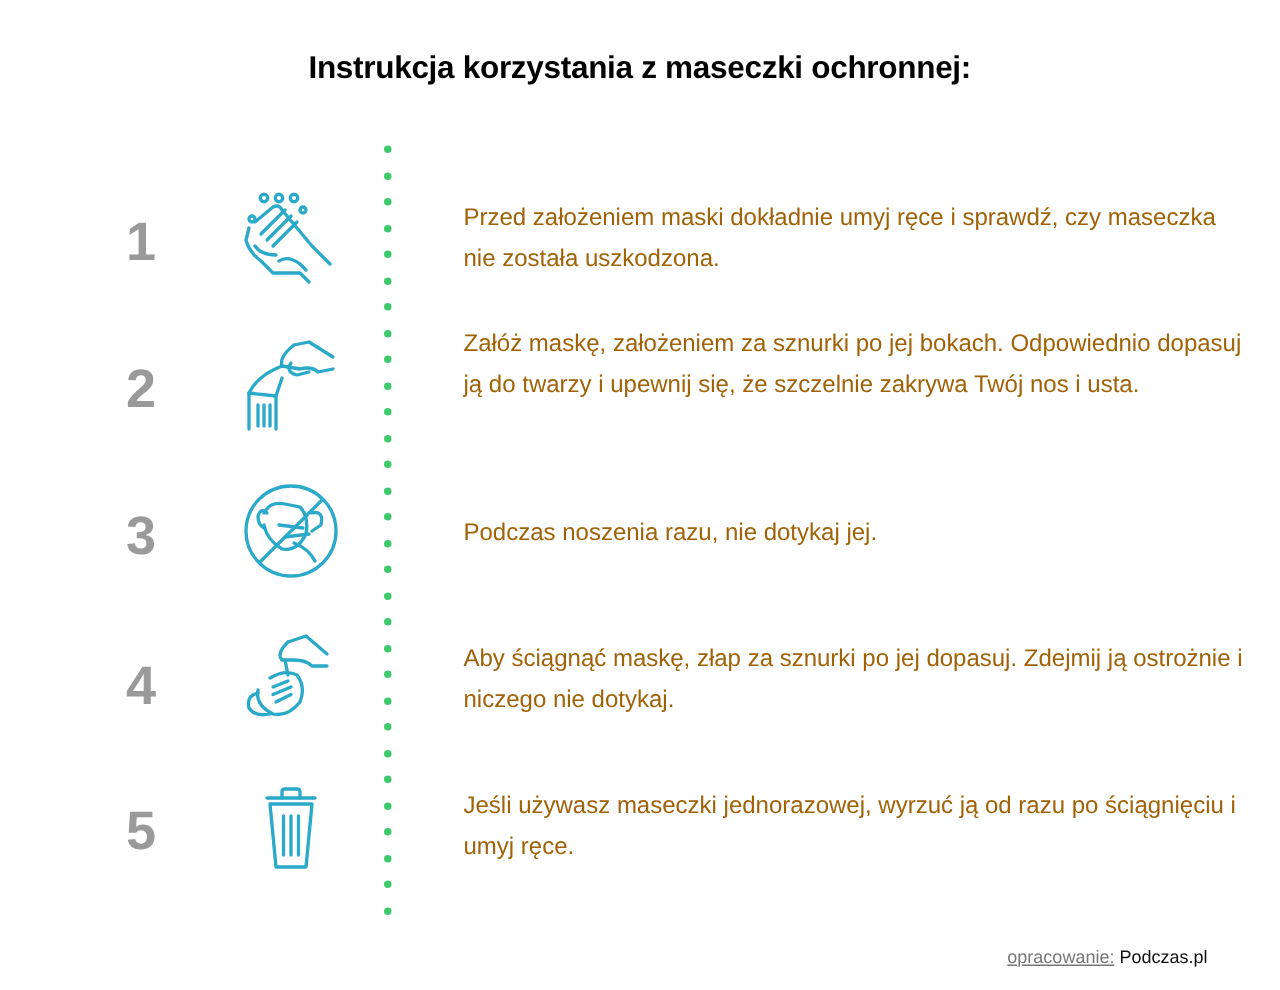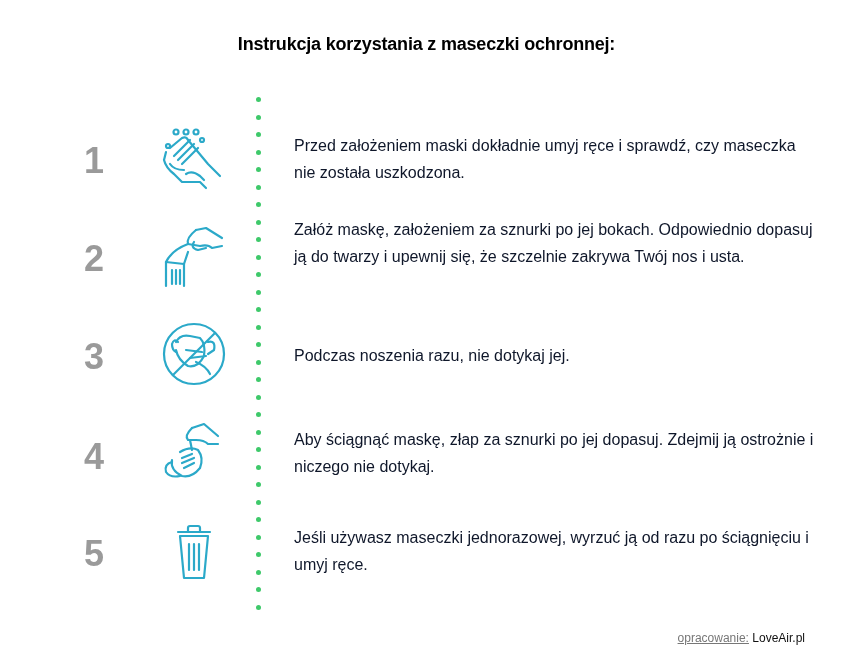--- a/index.html
+++ b/index.html
@@ -2,37 +2,37 @@
 <html><head>
   <meta charset="utf-8">
   <style>
     html, body { margin: 0; padding: 0; }
     body {
       width: 853px; height: 660px; background: #ffffff; position: relative; overflow: hidden;
       font-family: "Liberation Sans", sans-serif; color: #111;
     }
     .title {
       position: absolute; left: 0; top: 34px; width: 853px; text-align: center;
-      font-weight: bold; font-size: 18px; color: #000; letter-spacing: -0.2px;
+      font-weight: bold; font-size: 21px; color: #000; letter-spacing: -0.2px;
     }
     .dots { position: absolute; left: 256px; top: 97px; width: 6px; }
     .dot {
       width: 5px; height: 5px; border-radius: 50%; background: #3ec96a;
       position: absolute; left: 0;
     }
     .step { position: absolute; left: 0; width: 853px; }
     .num {
       position: absolute; left: 80px; width: 28px; text-align: center;
       font-weight: bold; font-size: 36px; color: #9a9a9a;
     }
     .icon { position: absolute; left: 160px; width: 68px; height: 68px; }
     .icon svg { width: 100%; height: 100%; }
     .text {
-      position: absolute; left: 294px; width: 520px;
-      font-size: 16px; line-height: 27px; color: #0f172a;
+      position: absolute; left: 309px; width: 520px;
+      font-size: 16px; line-height: 27px; color: #a16207;
     }
     .footer {
       position: absolute; right: 48px; top: 631px; font-size: 12px;
     }
     .footer .lbl { color: #777; text-decoration: underline; }
     .footer .src { color: #111; }
   </style>
 </head>
 <body>
 
@@ -143,14 +143,14 @@
       <path d="M28 14 L28 10 Q28 8 30 8 L38 8 Q40 8 40 10 L40 14"></path>
       <path d="M20 18 L48 18 L44 60 L24 60 Z"></path>
       <path d="M29 26 L29 52 M34 26 L34 52 M39 26 L39 52"></path>
     </svg>
   </div>
   <div class="text" style="top:524px">Jeśli używasz maseczki jednorazowej, wyrzuć ją od razu po ściągnięciu i umyj ręce.</div>
 </div>
 
 <div class="footer">
   <span class="lbl">opracowanie:</span>
-  <span class="src">LoveAir.pl</span>
+  <span class="src">Podczas.pl</span>
 </div>
 
 </body></html>

